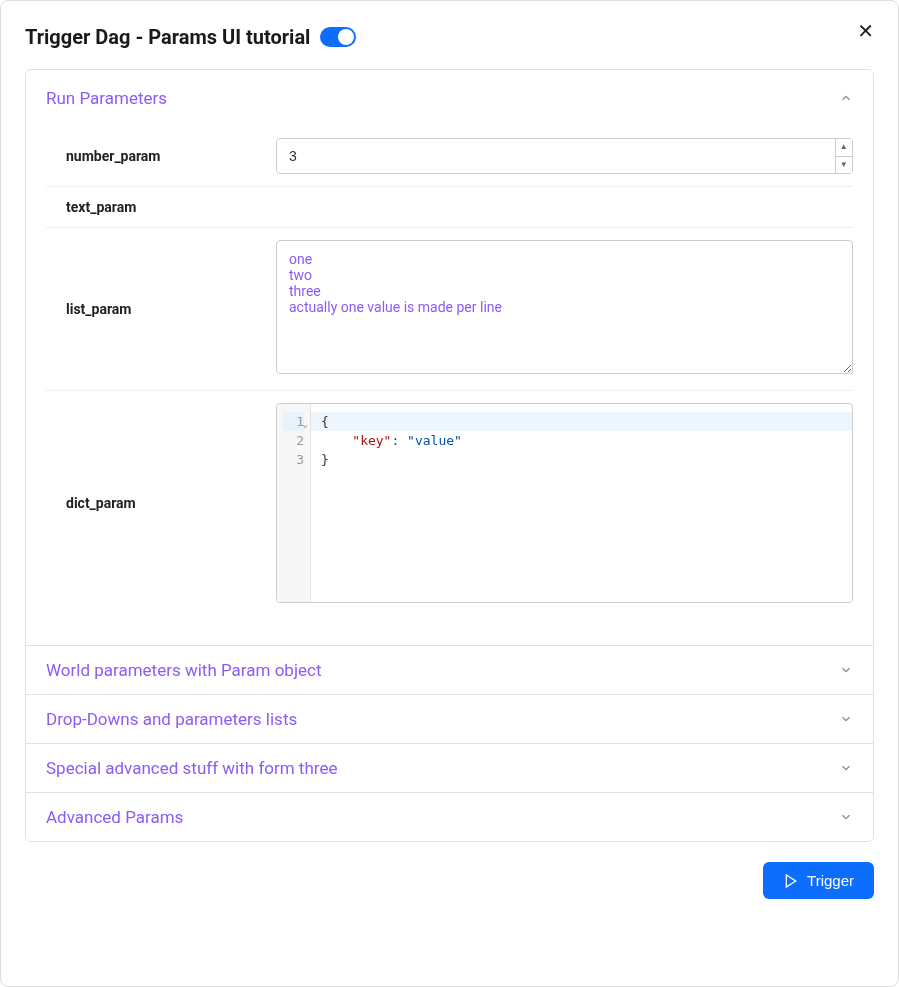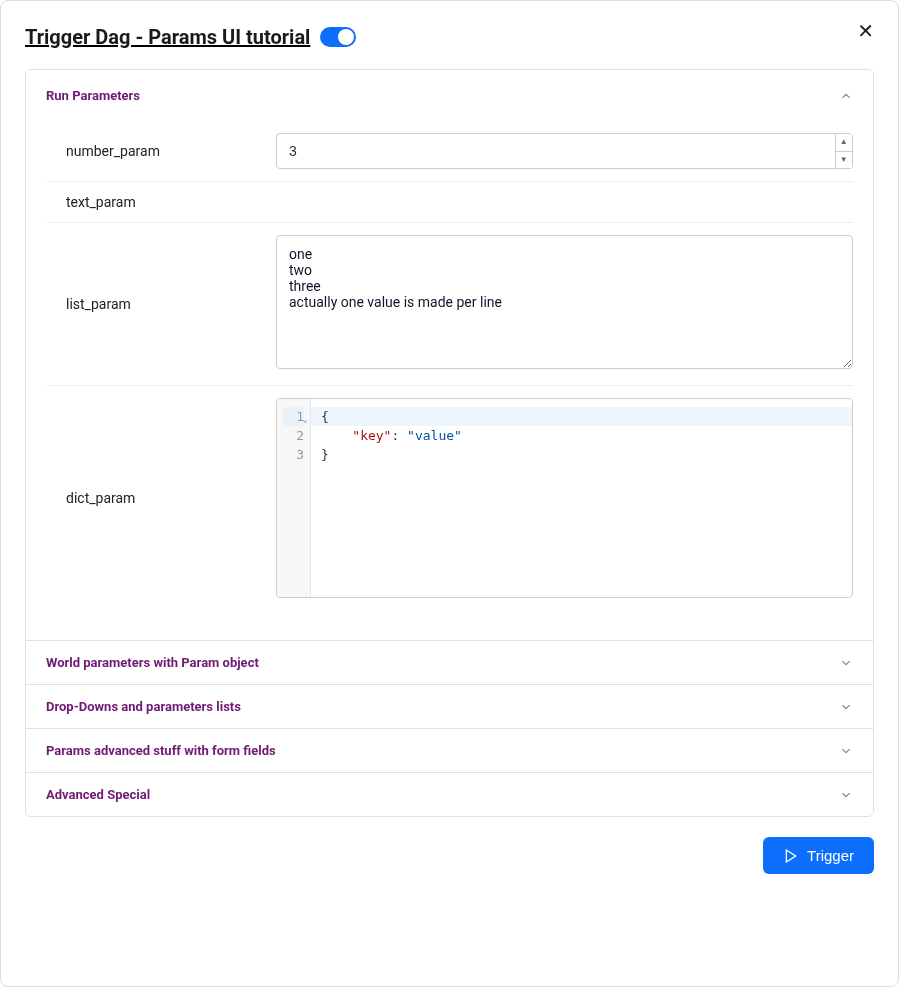--- a/index.html
+++ b/index.html
@@ -29,21 +29,20 @@
   color: #222;
   background: none;
   border: none;
   line-height: 1;
 }
 .header {
   display: flex;
   align-items: center;
   gap: 10px;
   margin-bottom: 20px;
-  text-decoration: underline;
 }
 .header h1 {
   font-size: 20px;
   font-weight: 700;
   color: #1a1a1a;
 }
 .toggle-pill {
   width: 36px;
   height: 20px;
   background: #0d6efd;
@@ -82,23 +81,23 @@
   justify-content: space-between;
   align-items: center;
   padding: 14px 20px;
   cursor: pointer;
   background: #fff;
 }
 .accordion-header.open {
   padding: 18px 20px;
 }
 .accordion-header h2 {
-  font-size: 13px;
-  font-weight: 700;
-  color: #701a75;
+  font-size: 17px;
+  font-weight: 400;
+  color: #8b5cf6;
 }
 .chevron {
   color: #888;
   display: inline-flex;
 }
 .accordion-body {
   padding: 0 20px 30px 20px;
 }
 .param-row {
   display: flex;
@@ -107,20 +106,21 @@
   border-bottom: 1px solid #eee;
   gap: 20px;
 }
 .param-row:last-child { border-bottom: none; }
 .param-label {
   width: 210px;
   flex-shrink: 0;
   font-size: 14px;
   color: #222;
   padding-left: 20px;
+  font-weight: bold;
 }
 .param-input-wrap {
   flex: 1;
 }
 .text-input, .number-input {
   width: 100%;
   height: 36px;
   border: 1px solid #ccc;
   border-radius: 4px;
   padding: 0 12px;
@@ -155,21 +155,21 @@
 }
 .spinner button:first-child { border-bottom: 1px solid #ccc; }
 .textarea {
   width: 100%;
   height: 134px;
   border: 1px solid #ccc;
   border-radius: 4px;
   padding: 10px 12px;
   font-size: 14px;
   font-family: inherit;
-  color: #0f172a;
+  color: #8b5cf6;
   resize: both;
 }
 .code-editor {
   width: 100%;
   height: 200px;
   border: 1px solid #ccc;
   border-radius: 4px;
   display: flex;
   font-family: "SFMono-Regular", Consolas, monospace;
   font-size: 13px;
@@ -315,32 +315,32 @@
         <span class="chevron">
           <svg width="14" height="14" viewBox="0 0 24 24" fill="none" stroke="currentColor" stroke-width="2">
               <polyline points="6 9 12 15 18 9"></polyline>
             </svg>
         </span>
       </div>
     </div>
 
     <div class="accordion-item">
       <div class="accordion-header">
-        <h2>Params advanced stuff with form fields</h2>
+        <h2>Special advanced stuff with form three</h2>
         <span class="chevron">
           <svg width="14" height="14" viewBox="0 0 24 24" fill="none" stroke="currentColor" stroke-width="2">
               <polyline points="6 9 12 15 18 9"></polyline>
             </svg>
         </span>
       </div>
     </div>
 
     <div class="accordion-item">
       <div class="accordion-header">
-        <h2>Advanced Special</h2>
+        <h2>Advanced Params</h2>
         <span class="chevron">
           <svg width="14" height="14" viewBox="0 0 24 24" fill="none" stroke="currentColor" stroke-width="2">
               <polyline points="6 9 12 15 18 9"></polyline>
             </svg>
         </span>
       </div>
     </div>
 
   </div>
 

